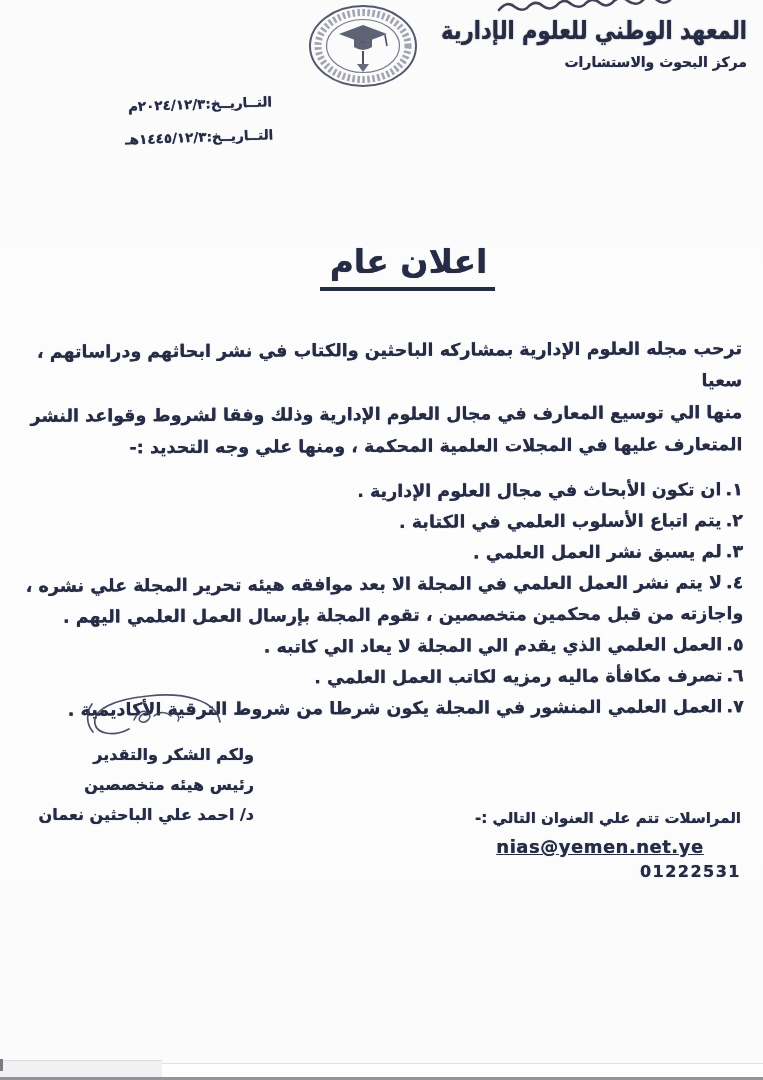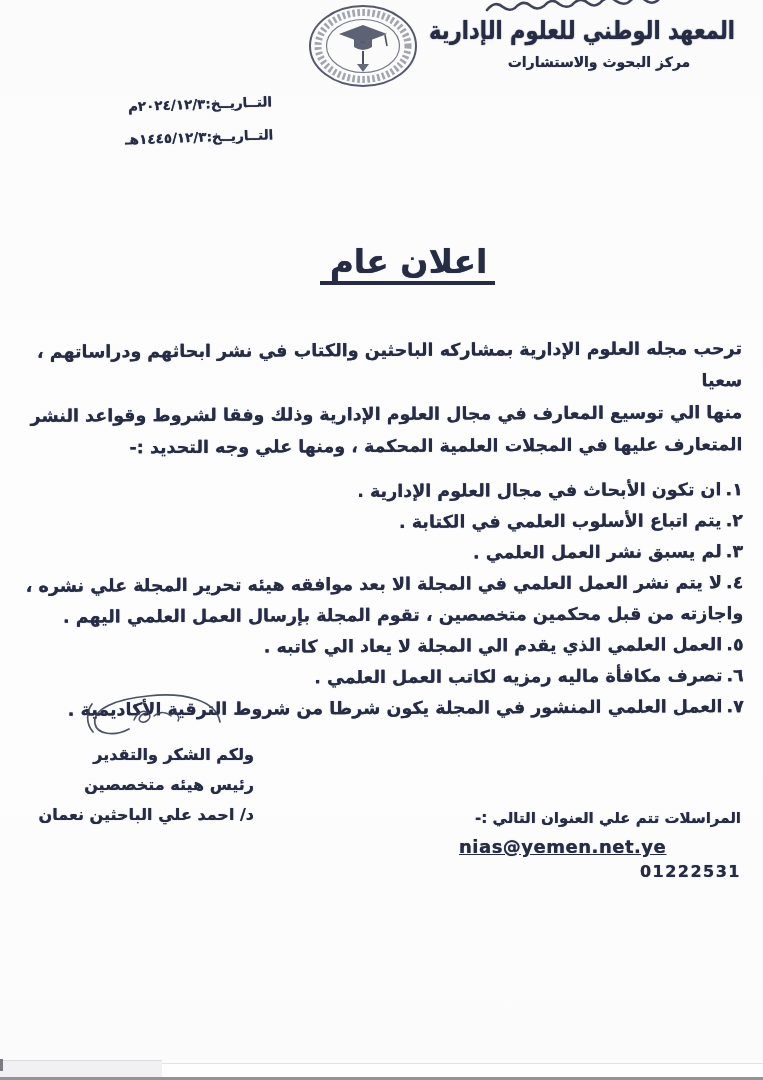--- a/index.html
+++ b/index.html
@@ -7,61 +7,61 @@
     position:relative;
     width:763px;height:1080px;
     margin:0;
     background:linear-gradient(180deg,#fbfbfc 0%,#fdfdfe 55%,#fbfbfc 100%);
     overflow:hidden;
     font-family:"DejaVu Sans",sans-serif;
     color:#272c45;
   }
   .ink{text-shadow:0 0 .7px rgba(32,38,66,.85);}
   
-  .lh-right{position:absolute;top:0;right:28px;width:272px;text-align:center;direction:rtl;}
+  .lh-right{position:absolute;top:0;right:16px;width:272px;text-align:right;direction:rtl;}
   .squiggle{display:block;margin:0 auto;}
   .callig{
     margin-top:3px;font-size:21px;font-weight:bold;letter-spacing:-.5px;
     transform:scaleY(1.22);transform-origin:top center;
     text-shadow:0 0 1.1px rgba(30,35,60,.95);white-space:nowrap;
   }
   .center-name{margin-top:14px;font-size:14px;font-weight:bold;}
   .seal{position:absolute;top:4px;left:306px;opacity:.92;}
   
   .dates{
     position:absolute;top:97px;left:58px;width:215px;direction:rtl;
     transform:rotate(-2deg);font-weight:bold;font-size:13.5px;
   }
   .date-row{white-space:nowrap;margin-bottom:17px;letter-spacing:.5px;}
   
   .title-wrap{position:absolute;top:242px;left:0;right:0;text-align:center;transform:translateX(26px);}
   .title{
     display:inline-block;font-size:33px;font-weight:bold;letter-spacing:1px;
-    border-bottom:4px solid #272c45;padding:0 8px 0 10px;
+    border-bottom:4px solid #272c45;padding:0 8px 6px 10px;
   }
   
   .body-text{
     position:absolute;top:334px;right:20px;width:726px;direction:rtl;
     text-align:right;font-weight:bold;font-size:17.5px;line-height:32px;
     transform:rotate(-.3deg);
   }
   .conditions{margin-top:14px;line-height:31px;}
   .cond{margin:0;}
   .cond .num{margin-left:4px;}
   
   .signature{position:absolute;top:690px;left:84px;}
   .signoff{
     position:absolute;top:740px;left:38px;width:216px;direction:rtl;
     text-align:right;font-weight:bold;font-size:16px;line-height:30px;
   }
   
   .contact{position:absolute;top:809px;right:22px;width:282px;direction:rtl;text-align:right;font-weight:bold;}
   .contact-label{font-size:15px;}
   .email{
-    display:block;direction:ltr;text-align:left;margin-top:9px;
+    display:block;direction:ltr;text-align:center;margin-top:9px;
     font-size:18px;letter-spacing:.5px;text-decoration:underline;
     color:#272c45;cursor:pointer;
   }
   .phone{margin-top:5px;font-size:16px;letter-spacing:1.5px;direction:ltr;}
   
   .scan-strip{position:absolute;left:0;right:0;bottom:0;height:16px;background:#fefefe;border-top:1px solid #e3e3e6;}
   .scan-corner{position:absolute;left:0;bottom:0;width:162px;height:19px;background:#f1f1f3;border-top:1px solid #dcdcdf;}
   .scan-line{position:absolute;left:0;right:0;bottom:0;height:3px;background:#93939a;}
   .scan-tick{position:absolute;left:0;bottom:9px;width:3px;height:12px;background:#7b7b83;}
 </style>

